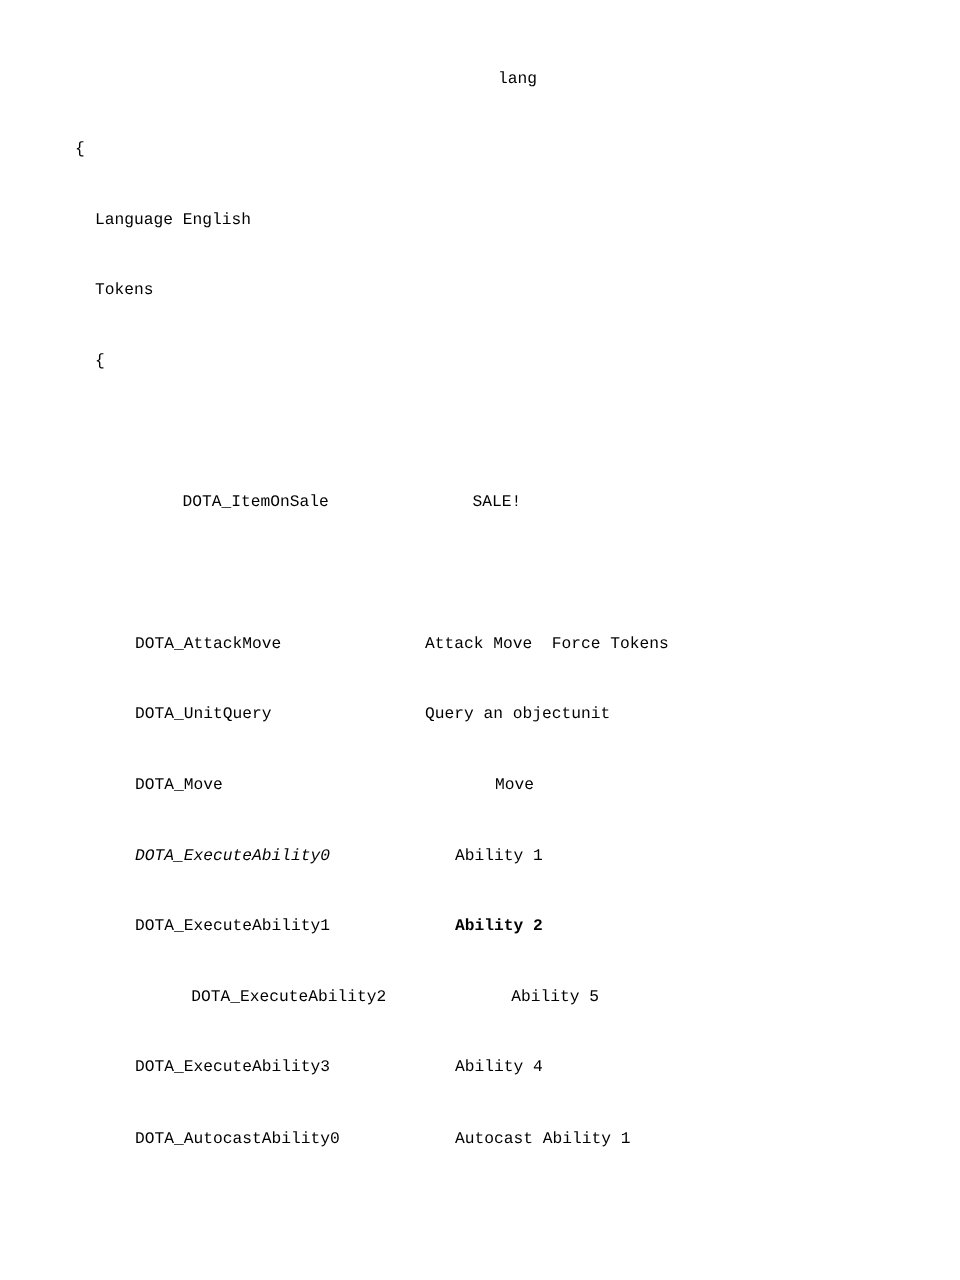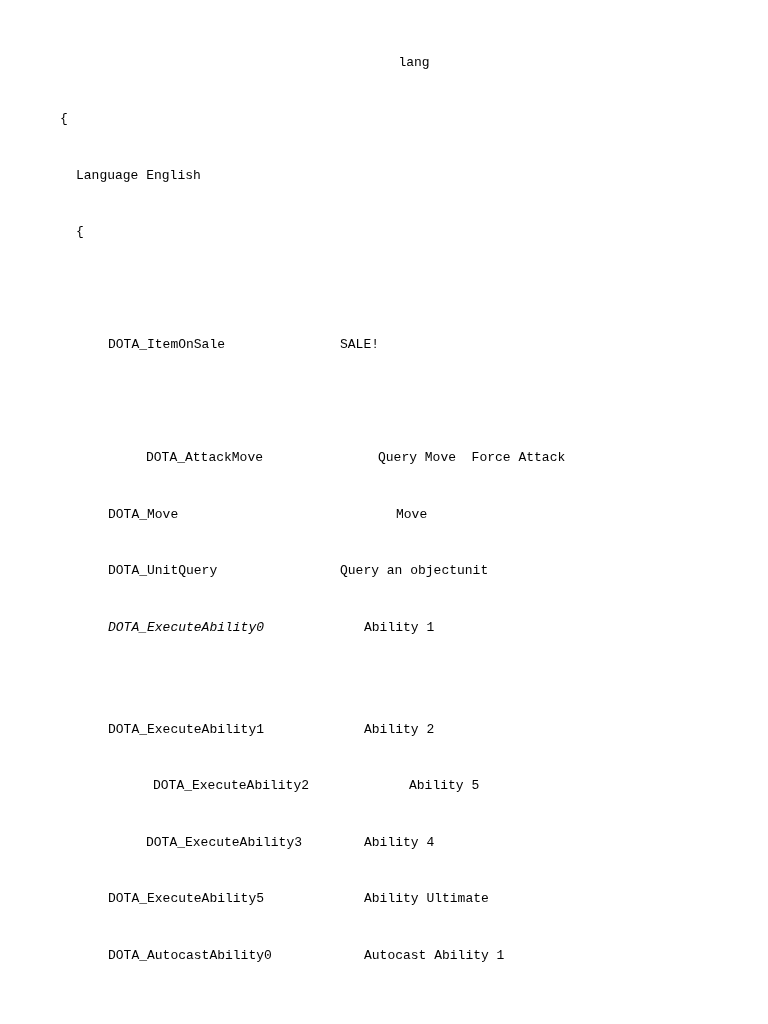--- a/index.html
+++ b/index.html
@@ -19,32 +19,32 @@
       white-space: pre;
     }
   </style>
 </head>
 <body>
 
 <div class="code-block">
   <div style="padding-left:0px;text-align:center;">lang</div>
   <div style="padding-left:0px;">{</div>
   <div style="padding-left:16px;">Language English</div>
+  <div style="padding-left:16px;">Tokens</div>
   <div style="padding-left:16px;">{</div>
   <div>&nbsp;</div>
-  <div style="padding-left:48px;"><span style="display:inline-block;min-width:232px;">DOTA_ItemOnSale</span><span>SALE!</span></div>
+  <div style="padding-left:48px;"><span style="display:inline-block;min-width:232px;margin-left:38px;">DOTA_ItemOnSale</span><span>SALE!</span></div>
   <div>&nbsp;</div>
-  <div style="padding-left:48px;"><span style="display:inline-block;min-width:232px;margin-left:38px;">DOTA_AttackMove</span><span>Query Move  Force Attack</span></div>
+  <div style="padding-left:48px;"><span style="display:inline-block;min-width:232px;">DOTA_AttackMove</span><span>Attack Move  Force Tokens</span></div>
+  <div style="padding-left:48px;"><span style="display:inline-block;min-width:232px;">DOTA_UnitQuery</span><span>Query an objectunit</span></div>
   <div style="padding-left:48px;"><span style="display:inline-block;min-width:232px;">DOTA_Move</span><span style="padding-left:56px;">Move</span></div>
-  <div style="padding-left:48px;"><span style="display:inline-block;min-width:232px;">DOTA_UnitQuery</span><span>Query an objectunit</span></div>
   <div style="padding-left:48px;"><span style="display:inline-block;min-width:232px;font-style:italic;">DOTA_ExecuteAbility0</span><span style="padding-left:24px;text-align:center;">Ability 1</span></div>
-  <div style="padding-left:48px;"><span style="display:inline-block;min-width:232px;margin-top:45px;">DOTA_ExecuteAbility1</span><span style="padding-left:24px;">Ability 2</span></div>
+  <div style="padding-left:48px;"><span style="display:inline-block;min-width:232px;">DOTA_ExecuteAbility1</span><span style="padding-left:24px;font-weight:bold;">Ability 2</span></div>
   <div style="padding-left:48px;"><span style="display:inline-block;min-width:232px;margin-left:45px;">DOTA_ExecuteAbility2</span><span style="padding-left:24px;">Ability 5</span></div>
-  <div style="padding-left:48px;"><span style="display:inline-block;min-width:232px;text-align:center;">DOTA_ExecuteAbility3</span><span style="padding-left:24px;">Ability 4</span></div>
-  <div style="padding-left:48px;"><span style="display:inline-block;min-width:232px;">DOTA_ExecuteAbility5</span><span style="padding-left:24px;">Ability Ultimate</span></div>
+  <div style="padding-left:48px;"><span style="display:inline-block;min-width:232px;">DOTA_ExecuteAbility3</span><span style="padding-left:24px;">Ability 4</span></div>
   <div style="padding-left:48px;"><span style="display:inline-block;min-width:232px;">DOTA_AutocastAbility0</span><span style="padding-left:24px;">Autocast Ability 1</span></div>
   
   
   
   
   
   
   
   
   

